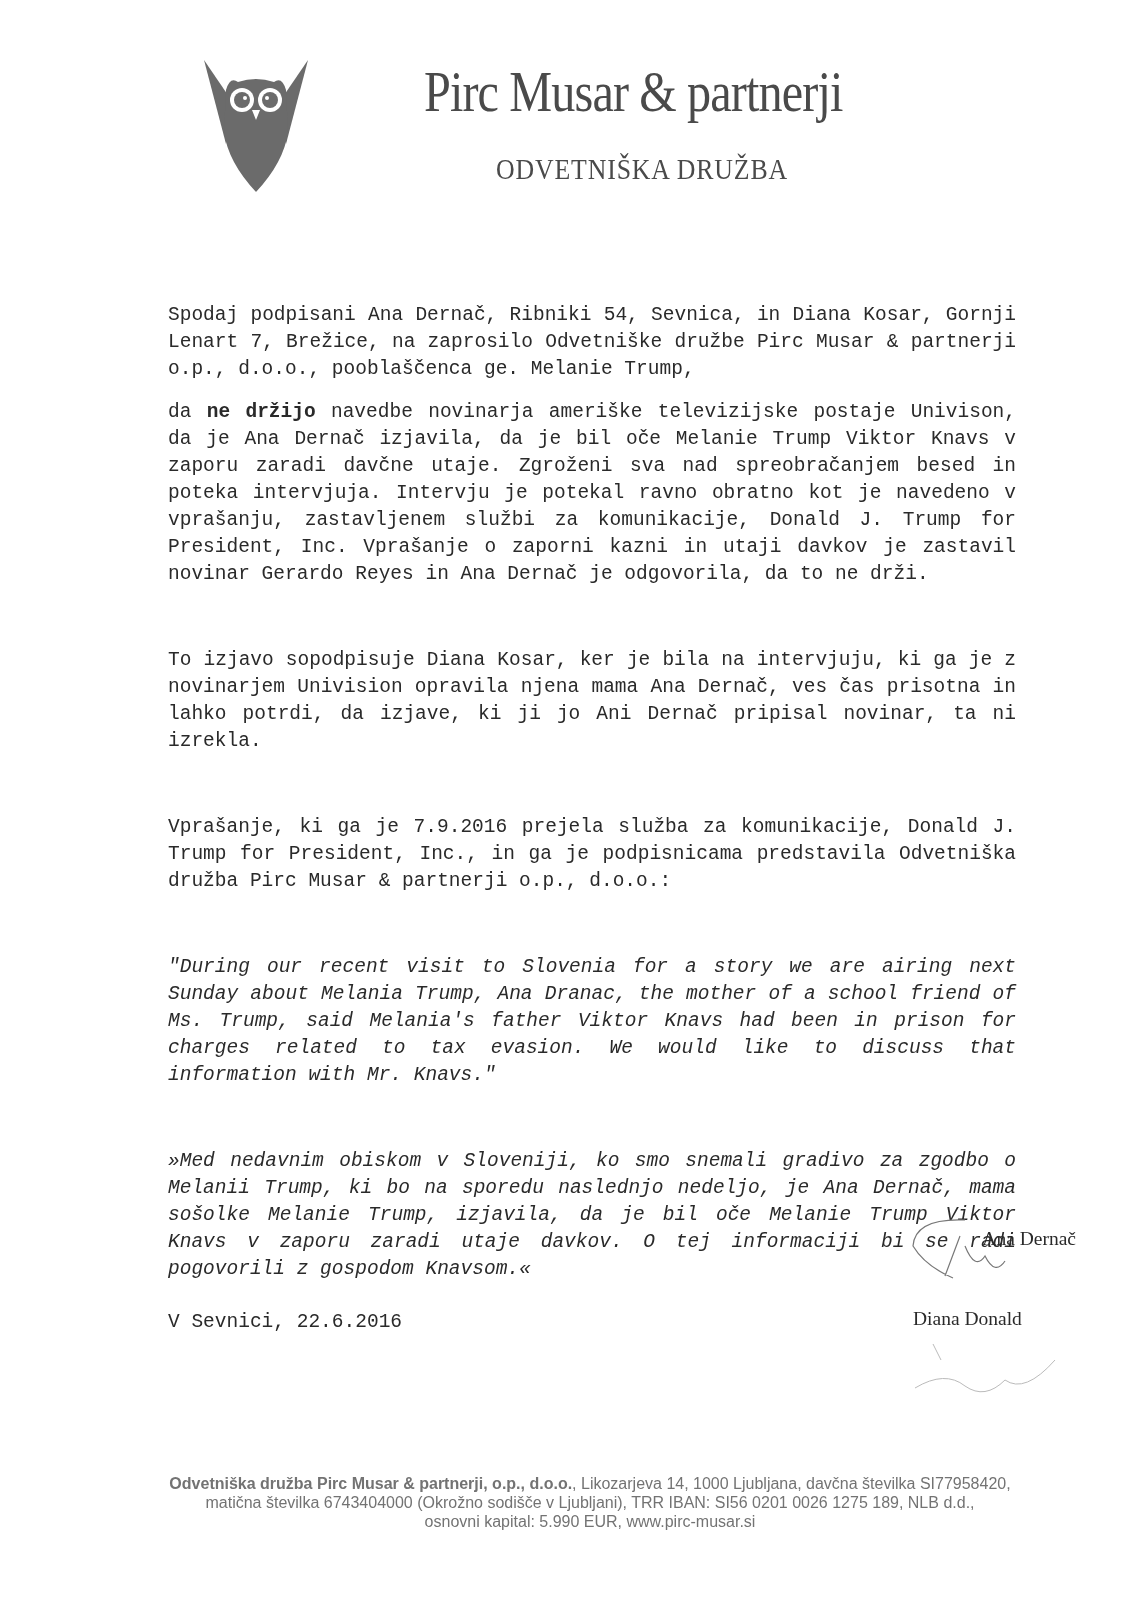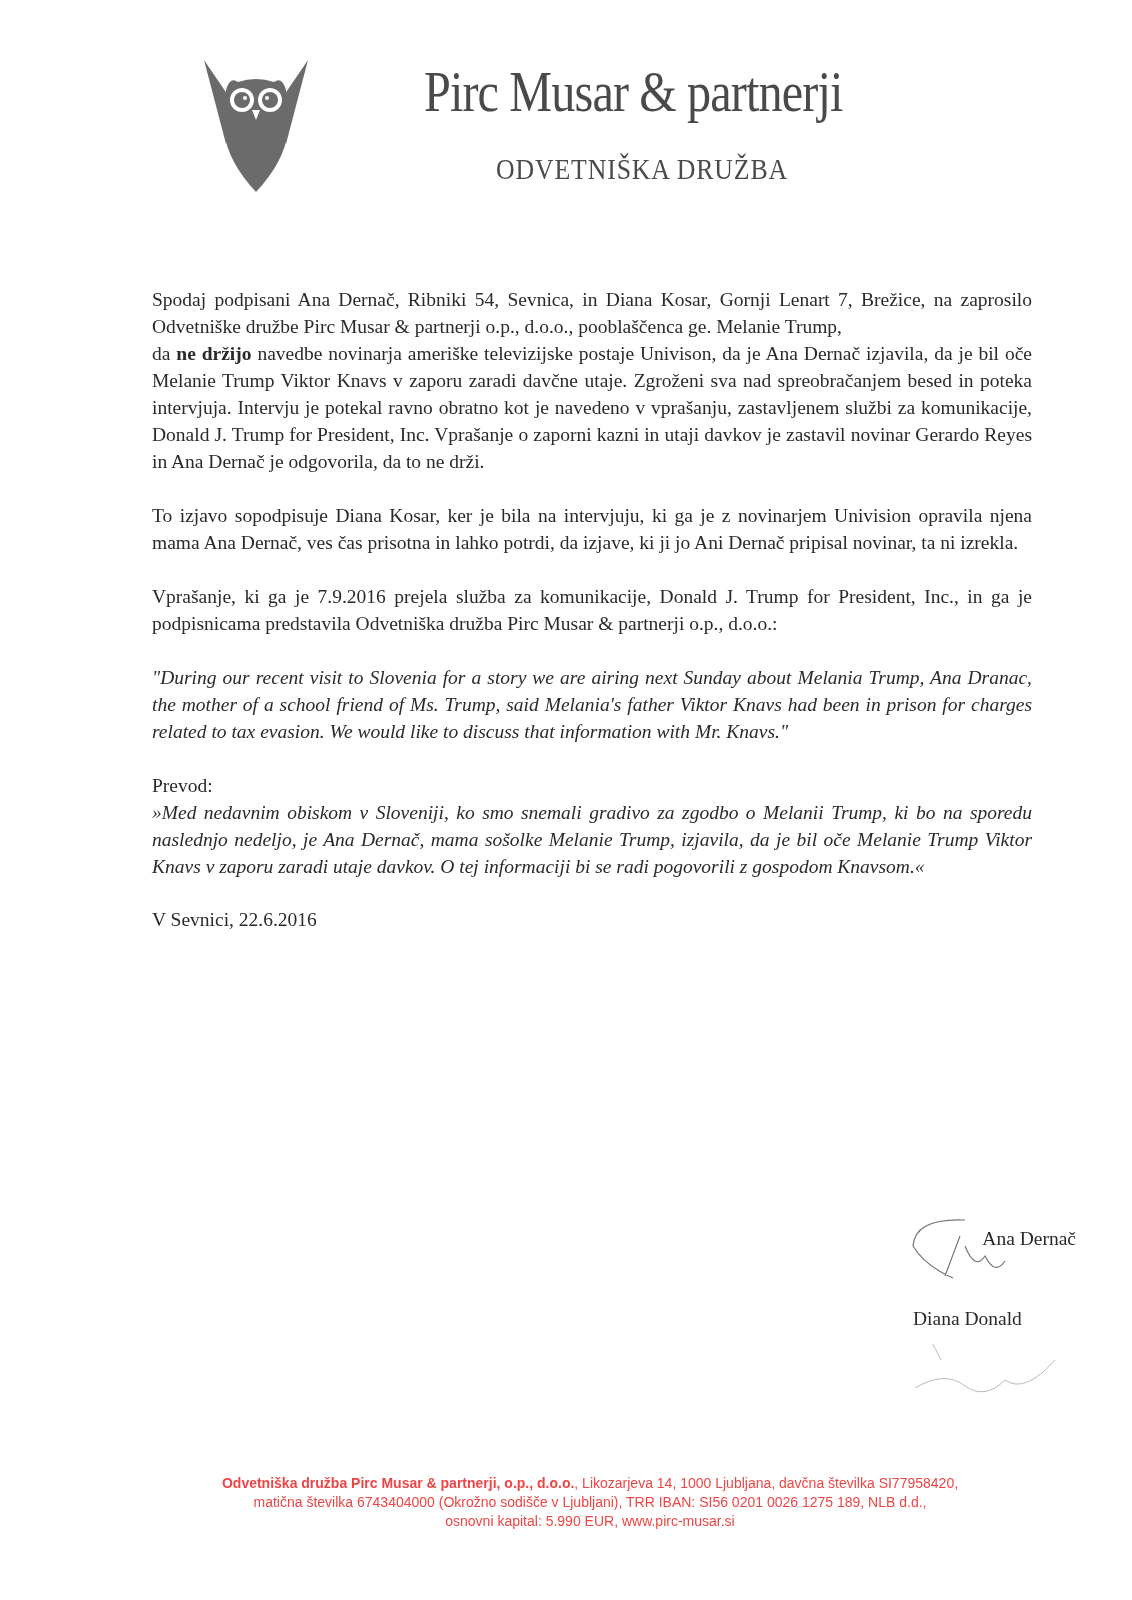--- a/index.html
+++ b/index.html
@@ -5,32 +5,32 @@
   html, body { margin: 0; padding: 0; background: #ffffff; }
   body { width: 1132px; height: 1600px; position: relative; overflow: hidden;
          font-family: "Liberation Serif", serif; color: #2a2a2a; }
   .letterhead { position: absolute; left: 196px; top: 52px; width: 800px; height: 150px; }
   .owl { position: absolute; left: 0; top: 0; width: 120px; height: 140px; }
   .firm-name { position: absolute; left: 228px; top: 8px; font-size: 56px; color: #4a4a4a;
                letter-spacing: -1px; transform: scaleX(0.86); transform-origin: left top; white-space: nowrap; }
   .firm-sub { position: absolute; left: 300px; top: 100px; font-size: 30px; color: #4a4a4a;
               letter-spacing: 1px; transform: scaleX(0.86); transform-origin: left top; white-space: nowrap; }
   .body { position: absolute; left: 152px; top: 286px; width: 880px; font-size: 19.5px; line-height: 27px; }
-  .para { margin: 0; text-align: justify; }
+  .para { margin: 16px; text-align: justify; font-family: Liberation Mono, monospace; }
   .gap { height: 27px; }
   .title { text-align: center; font-weight: bold; margin: 14px 0 22px 0; letter-spacing: 0.5px; }
   .italic { font-style: italic; }
   .place-date { margin-top: 26px; }
   .signatures { position: absolute; left: 905px; top: 1228px; width: 160px; font-size: 19.5px; }
   .sig-name { display: block; }
   .sig-ana { position: relative; top: 0; left: 11px; text-align: right; }
   .sig-diana { position: relative; top: 58px; left: 8px; }
   .sig-scribble { position: absolute; }
   .footer { position: absolute; left: 140px; top: 1474px; width: 900px; text-align: center;
-            font-family: "Liberation Sans", sans-serif; font-size: 14px; line-height: 19px; color: #ef4444; }
+            font-family: "Liberation Sans", sans-serif; font-size: 16px; line-height: 19px; color: #737373; }
   .footer b { font-weight: bold; }
 </style>
 </head>
 <body>
 
 <div class="letterhead">
   <svg class="owl" viewBox="0 0 120 140">
     <path d="M8 8 L38 52 L30 92 Z" fill="#6b6b6b"></path>
     <path d="M112 8 L82 52 L90 92 Z" fill="#6b6b6b"></path>
     <path d="M30 38 Q34 24 42 30 Q60 24 78 30 Q86 24 90 38 L92 80 Q88 110 60 140 Q32 110 28 80 Z" fill="#6b6b6b"></path>
@@ -49,21 +49,20 @@
 <div class="body">
   <p class="para">Spodaj podpisani Ana Dernač, Ribniki 54, Sevnica, in Diana Kosar, Gornji Lenart 7, Brežice, na zaprosilo Odvetniške družbe Pirc Musar &amp; partnerji o.p., d.o.o., pooblaščenca ge. Melanie Trump,</p>
   <p class="para"><span>da </span><b>ne držijo</b><span> navedbe novinarja ameriške televizijske postaje Univison, da je Ana Dernač izjavila, da je bil oče Melanie Trump Viktor Knavs v zaporu zaradi davčne utaje. Zgroženi sva nad spreobračanjem besed in poteka intervjuja. Intervju je potekal ravno obratno kot je navedeno v vprašanju, zastavljenem službi za komunikacije, Donald J. Trump for President, Inc. Vprašanje o zaporni kazni in utaji davkov je zastavil novinar Gerardo Reyes in Ana Dernač je odgovorila, da to ne drži.</span></p>
   <div class="gap"></div>
   <p class="para">To izjavo sopodpisuje Diana Kosar, ker je bila na intervjuju, ki ga je z novinarjem Univision opravila njena mama Ana Dernač, ves čas prisotna in lahko potrdi, da izjave, ki ji jo Ani Dernač pripisal novinar, ta ni izrekla.</p>
   <div class="gap"></div>
   <p class="para">Vprašanje, ki ga je 7.9.2016 prejela služba za komunikacije, Donald J. Trump for President, Inc., in ga je podpisnicama predstavila Odvetniška družba Pirc Musar &amp; partnerji o.p., d.o.o.:</p>
   <div class="gap"></div>
   <p class="para italic">"During our recent visit to Slovenia for a story we are airing next Sunday about Melania Trump, Ana Dranac, the mother of a school friend of Ms. Trump, said Melania's father Viktor Knavs had been in prison for charges related to tax evasion. We would like to discuss that information with Mr. Knavs."</p>
   <div class="gap"></div>
-  <p class="para">Prevod:</p>
   <p class="para italic">»Med nedavnim obiskom v Sloveniji, ko smo snemali gradivo za zgodbo o Melanii Trump, ki bo na sporedu naslednjo nedeljo, je Ana Dernač, mama sošolke Melanie Trump, izjavila, da je bil oče Melanie Trump Viktor Knavs v zaporu zaradi utaje davkov. O tej informaciji bi se radi pogovorili z gospodom Knavsom.«</p>
   <p class="para place-date">V Sevnici, 22.6.2016</p>
 </div>
 
 <div class="signatures">
   <span class="sig-name sig-ana">Ana Dernač</span>
   <svg class="sig-scribble" style="left:0;top:-12px;" width="140" height="70">
     <path d="M60 4 Q10 2 8 30 Q20 50 48 62 M55 20 L40 60 M60 30 Q70 55 80 40 Q90 60 100 45" stroke="#777" stroke-width="1.2" fill="none"></path>
   </svg>
   <span class="sig-name sig-diana">Diana Donald</span>

